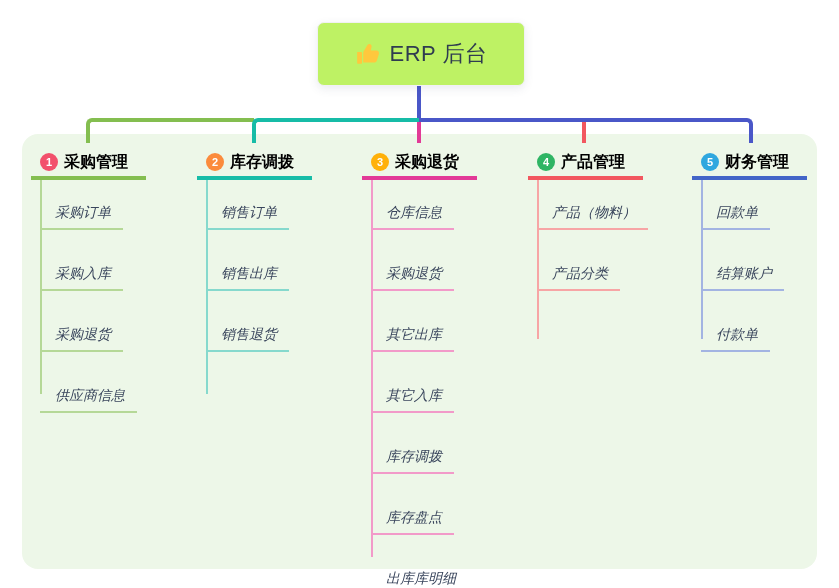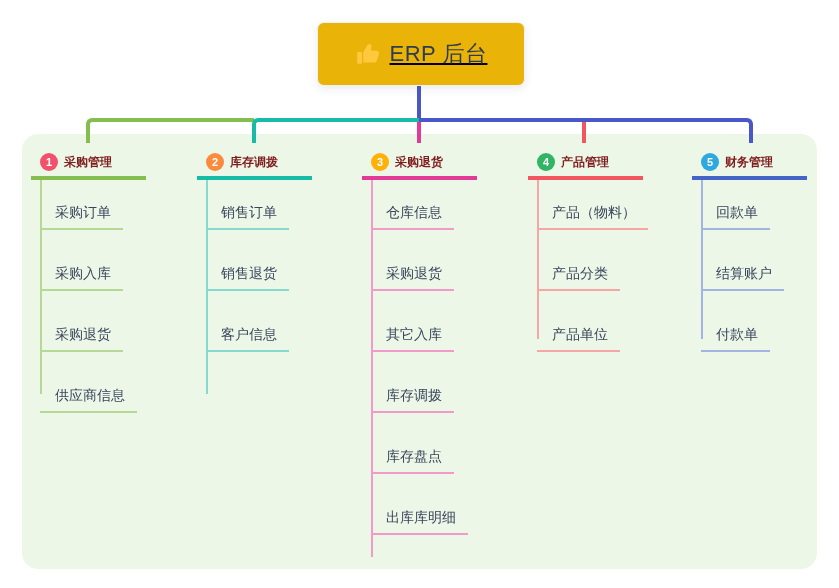--- a/index.html
+++ b/index.html
@@ -2,23 +2,23 @@
 <html><head>
 <meta charset="utf-8">
 <style>
   html,body{margin:0;padding:0;background:#ffffff;}
   body{width:839px;height:588px;overflow:hidden;
        font-family:"Liberation Sans","DejaVu Sans",sans-serif;}
   .stage{position:relative;width:839px;height:588px;}
 
   
   .root-card{position:absolute;left:317px;top:22px;width:206px;height:62px;
-    background:#eab308;border:1px solid #f1f1f3;border-radius:7px;
+    background:#bef264;border:1px solid #f1f1f3;border-radius:7px;
     box-shadow:0 3px 10px rgba(60,70,100,.10);
-    display:flex;align-items:center;justify-content:center;gap:9px;z-index:3;text-decoration:underline;}
+    display:flex;align-items:center;justify-content:center;gap:9px;z-index:3;}
   .root-title{font-size:22px;font-weight:500;color:#2f3c50;letter-spacing:.5px;}
   .thumb{display:flex;align-items:center;}
 
   
   .conn{position:absolute;z-index:1;}
   .root-vert{left:417px;top:84px;width:4px;height:34px;background:var(--bus);}
   .elbow{top:118px;height:25px;box-sizing:border-box;}
   .elbow-green{left:86px;width:168px;border-left:4px solid var(--c1);
     border-top:4px solid var(--c1);border-top-left-radius:6px;}
   .elbow-teal{left:252px;width:167px;border-left:4px solid var(--c2);
@@ -37,28 +37,28 @@
   .branch{position:absolute;top:148px;z-index:2;}
   .branch-1{left:31px;}.branch-2{left:197px;}.branch-3{left:362px;}
   .branch-4{left:528px;}.branch-5{left:692px;}
 
   .head{box-sizing:border-box;width:115px;height:32px;
     display:flex;align-items:center;gap:6px;padding-left:9px;
     border-bottom:4px solid var(--main);}
   .badge{flex:0 0 auto;width:18px;height:18px;border-radius:50%;
     background:var(--badge);color:#fff;font-size:11px;font-weight:700;
     display:flex;align-items:center;justify-content:center;}
-  .btitle{font-size:12px;font-weight:600;color:#7f1d1d;white-space:nowrap;}
+  .btitle{font-size:16px;font-weight:600;color:#000000;white-space:nowrap;}
 
   .trunk{position:absolute;left:9px;top:32px;width:2px;background:var(--sub);}
   .branch-1 .trunk,.branch-2 .trunk{height:214px;}
   .branch-3 .trunk{height:377px;}
   .branch-4 .trunk,.branch-5 .trunk{height:159px;}
 
-  .items{margin-left:9px;display:flex;flex-direction:column;align-items:flex-start;}
+  .items{margin-left:9px;display:flex;flex-direction:column;align-items:flex-start;font-style:italic;}
   .item{box-sizing:border-box;height:61px;display:flex;align-items:flex-end;
     padding:0 12px 6px 15px;border-bottom:2px solid var(--sub);
     font-size:14px;color:#39455c;white-space:nowrap;}
   .item:first-child{height:50px;}
 </style>
 </head>
 <body>
 
 <div class="stage" style="--bus: #4a57c8; --c1: #84be50; --c2: #17bca7; --c3: #e23a97; --c4: #f2575f; --c5: #4365c8;">
 
@@ -96,51 +96,51 @@
   </div>
 
   <div class="branch branch-2" style="--main: #17bca7; --sub: #86d9cd; --badge: #fb8b3c;">
     <div class="head">
       <span class="badge">2</span>
       <span class="btitle">库存调拨</span>
     </div>
     <div class="trunk"></div>
     <div class="items">
       <div class="item">销售订单</div>
+      <div class="item">销售出库</div>
       <div class="item">销售退货</div>
-      <div class="item">客户信息</div>
     </div>
   </div>
 
   <div class="branch branch-3" style="--main: #e23a97; --sub: #f29ac9; --badge: #ffb10a;">
     <div class="head">
       <span class="badge">3</span>
       <span class="btitle">采购退货</span>
     </div>
     <div class="trunk"></div>
     <div class="items">
       <div class="item">仓库信息</div>
       <div class="item">采购退货</div>
+      <div class="item">其它出库</div>
       <div class="item">其它入库</div>
       <div class="item">库存调拨</div>
       <div class="item">库存盘点</div>
       <div class="item">出库库明细</div>
     </div>
   </div>
 
   <div class="branch branch-4" style="--main: #f2575f; --sub: #f7a5a5; --badge: #2fb564;">
     <div class="head">
       <span class="badge">4</span>
       <span class="btitle">产品管理</span>
     </div>
     <div class="trunk"></div>
     <div class="items">
       <div class="item">产品（物料）</div>
       <div class="item">产品分类</div>
-      <div class="item">产品单位</div>
     </div>
   </div>
 
   <div class="branch branch-5" style="--main: #4365c8; --sub: #a3b4e2; --badge: #2fa7df;">
     <div class="head">
       <span class="badge">5</span>
       <span class="btitle">财务管理</span>
     </div>
     <div class="trunk"></div>
     <div class="items">

